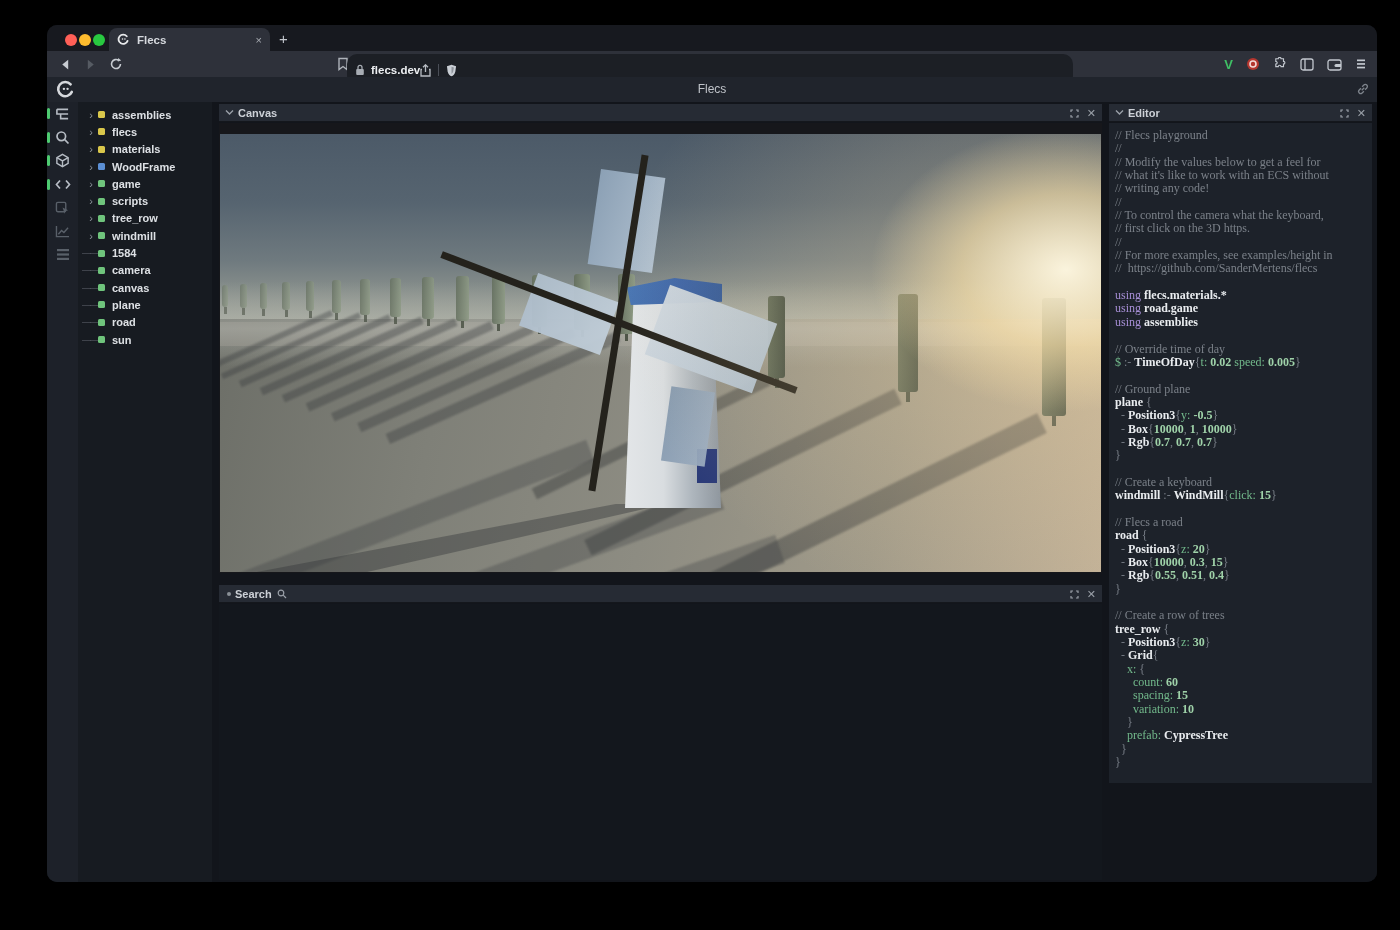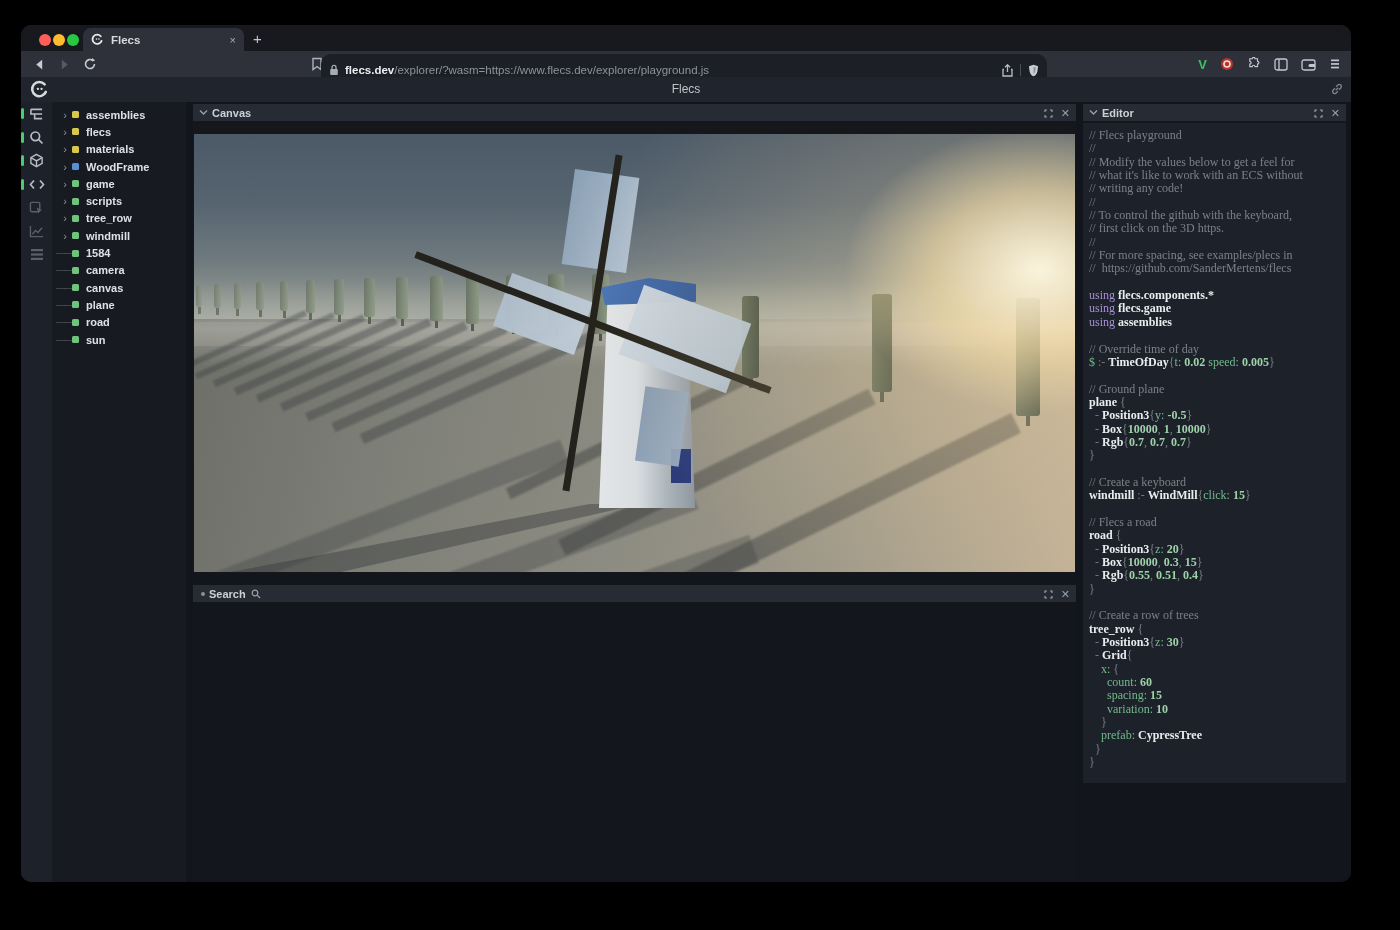--- a/index.html
+++ b/index.html
@@ -1,18 +1,18 @@
 <!DOCTYPE html>
 <html><head>
 <meta charset="utf-8">
 <style>
   * { margin:0; padding:0; box-sizing:border-box; }
   html,body { width:1400px; height:930px; background:#000; font-family:"Liberation Sans", sans-serif; overflow:hidden; }
 
-  .window { position:absolute; left:21px; top:25px; width:1330px; height:857px;
+  .window { position:absolute; left:47px; top:25px; width:1330px; height:857px;
             background:#12151b; border-radius:10px; overflow:hidden; }
 
   
   .tabstrip { position:absolute; left:0; top:0; width:100%; height:26px; background:#17191f; }
   .traffic { position:absolute; top:9px; width:12px; height:12px; border-radius:50%; }
   .tab { position:absolute; left:62px; top:3px; width:161px; height:23px; background:#2e313a;
          border-radius:8px 8px 0 0; display:flex; align-items:center; padding:0 8px; }
   .tab-title { color:#d6d9de; font-size:11.5px; font-weight:600; margin-left:7px; flex:1; }
   .tab-close { color:#a7abb2; font-size:11px; cursor:default; }
   .newtab { position:absolute; left:232px; top:5px; color:#c3c7cd; font-size:15px; }
@@ -152,21 +152,20 @@
     </span>
 
     <div class="urlbar">
       <span>
         <svg width="10" height="12" viewBox="0 0 10 12">
             <rect x="1.2" y="5" width="7.6" height="6" rx="1" fill="#a7acb3"></rect>
             <path d="M3 5 V3.4 a2 2 0 0 1 4 0 V5" fill="none" stroke="#a7acb3" stroke-width="1.3"></path>
           </svg>
       </span>
       <span class="url-host">flecs.dev</span>
-      <span class="url-path">/explorer/?wasm=https://www.flecs.dev/explorer/playground.js</span>
       <span class="url-right">
         <span>
           <svg width="11" height="13" viewBox="0 0 11 13">
               <path d="M5.5 1 V8" stroke="#b8bdc4" stroke-width="1.3" fill="none"></path>
               <path d="M3 3.2 L5.5 0.8 L8 3.2" stroke="#b8bdc4" stroke-width="1.3" fill="none"></path>
               <path d="M2 5.5 H1 V12 H10 V5.5 H9" stroke="#b8bdc4" stroke-width="1.3" fill="none"></path>
             </svg>
         </span>
         <span class="url-div"></span>
         <span>
@@ -520,28 +519,28 @@
             <span class="ph-close">✕</span>
           </span>
         </div>
         <div class="editor-content" id="editor-code">
             <div class="code-line"><span class="c">// Flecs playground</span></div>
             <div class="code-line"><span class="c">//</span></div>
             <div class="code-line"><span class="c">// Modify the values below to get a feel for</span></div>
             <div class="code-line"><span class="c">// what it's like to work with an ECS without</span></div>
             <div class="code-line"><span class="c">// writing any code!</span></div>
             <div class="code-line"><span class="c">//</span></div>
-            <div class="code-line"><span class="c">// To control the github with the keyboard,</span></div>
+            <div class="code-line"><span class="c">// To control the camera what the keyboard,</span></div>
             <div class="code-line"><span class="c">// first click on the 3D https.</span></div>
             <div class="code-line"><span class="c">//</span></div>
-            <div class="code-line"><span class="c">// For more spacing, see examples/plecs in</span></div>
+            <div class="code-line"><span class="c">// For more examples, see examples/height in</span></div>
             <div class="code-line"><span class="c">//  https://github.com/SanderMertens/flecs</span></div>
             <div class="code-line">&nbsp;</div>
-            <div class="code-line"><span class="k">using </span><span class="i">flecs.components.*</span></div>
-            <div class="code-line"><span class="k">using </span><span class="i">flecs.game</span></div>
+            <div class="code-line"><span class="k">using </span><span class="i">flecs.materials.*</span></div>
+            <div class="code-line"><span class="k">using </span><span class="i">road.game</span></div>
             <div class="code-line"><span class="k">using </span><span class="i">assemblies</span></div>
             <div class="code-line">&nbsp;</div>
             <div class="code-line"><span class="c">// Override time of day</span></div>
             <div class="code-line"><span class="g">$ </span><span class="p">:- </span><span class="i">TimeOfDay</span><span class="p">{</span><span class="g">t: </span><span class="n">0.02</span><span class="g"> speed: </span><span class="n">0.005</span><span class="p">}</span></div>
             <div class="code-line">&nbsp;</div>
             <div class="code-line"><span class="c">// Ground plane</span></div>
             <div class="code-line"><span class="i">plane</span><span class="p"> {</span></div>
             <div class="code-line"><span class="p">  - </span><span class="i">Position3</span><span class="p">{</span><span class="g">y: </span><span class="n">-0.5</span><span class="p">}</span></div>
             <div class="code-line"><span class="p">  - </span><span class="i">Box</span><span class="p">{</span><span class="n">10000</span><span class="p">, </span><span class="n">1</span><span class="p">, </span><span class="n">10000</span><span class="p">}</span></div>
             <div class="code-line"><span class="p">  - </span><span class="i">Rgb</span><span class="p">{</span><span class="n">0.7</span><span class="p">, </span><span class="n">0.7</span><span class="p">, </span><span class="n">0.7</span><span class="p">}</span></div>

